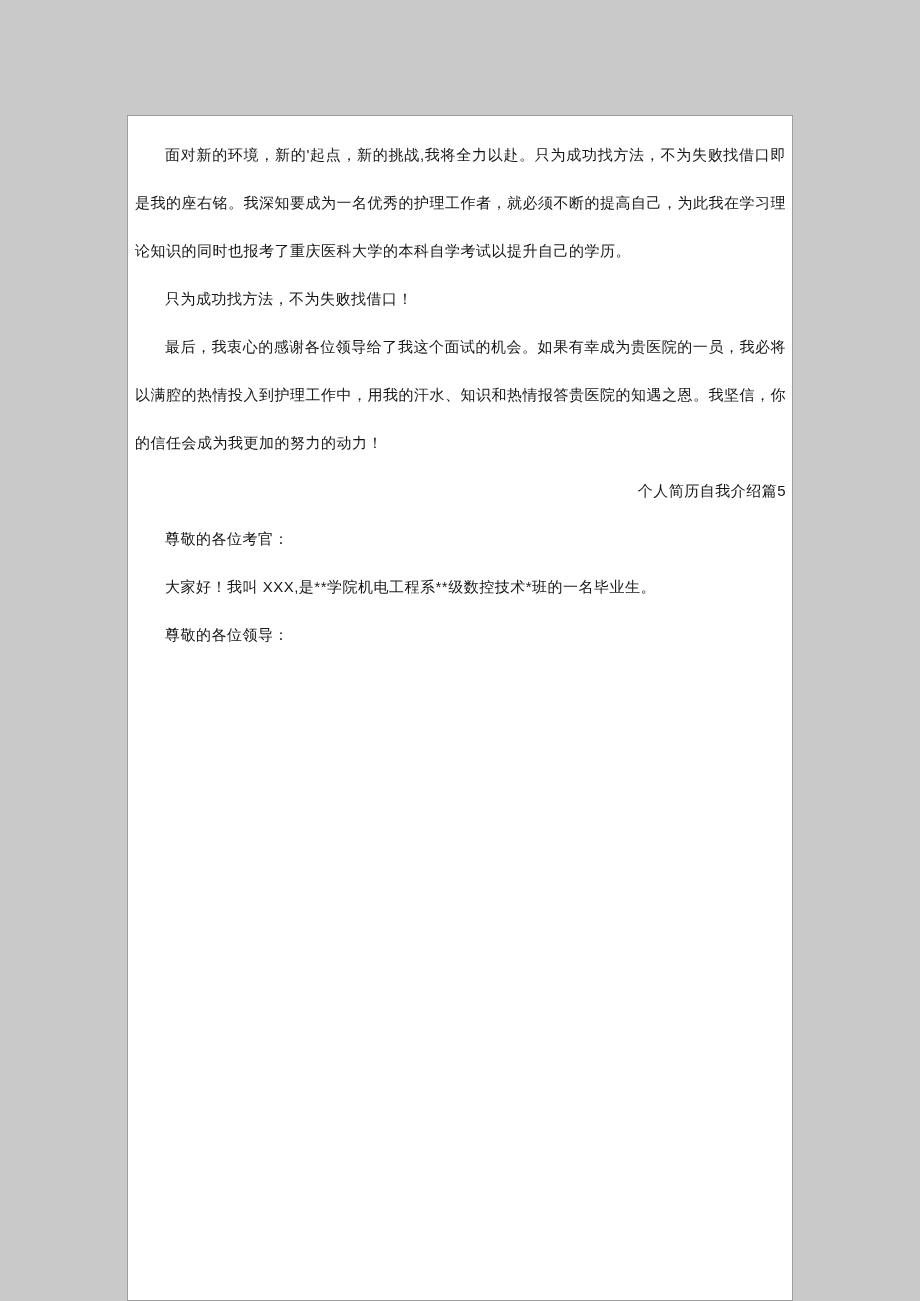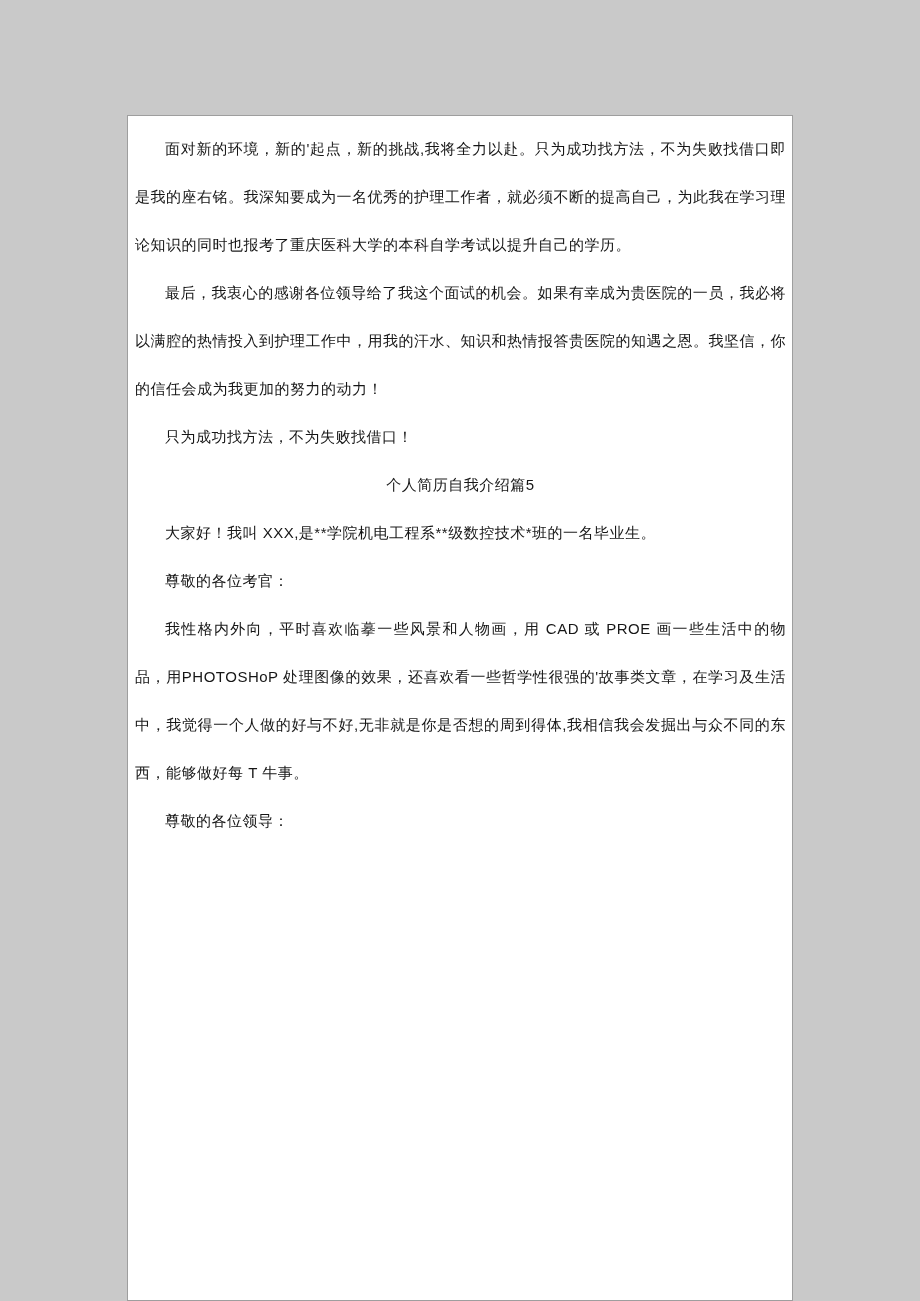--- a/index.html
+++ b/index.html
@@ -16,48 +16,47 @@
   }
   .doc-page {
     position: absolute;
     left: 127px;
     top: 115px;
     width: 666px;
     height: 1186px;
     background: #ffffff;
     border: 1px solid #9e9e9e;
     box-sizing: border-box;
-    padding: 9px 6px 0 7px;
+    padding: 15px 6px 0 7px;
   }
   .doc-body {
     color: #161616;
     font-size: 15px;
     line-height: 48px;
     text-align: justify;
     letter-spacing: 0.5px;
   }
   .para {
     margin: 0;
     text-indent: 2em;
   }
   .heading {
     margin: 0;
     text-indent: 0;
     font-weight: normal;
     font-size: 15px;
-    text-align: center;
+    text-align: right;
   }
 </style>
 </head>
 <body>
 
 <div class="doc-page">
   <div class="doc-body">
     <p class="para">面对新的环境，新的'起点，新的挑战,我将全力以赴。只为成功找方法，不为失败找借口即是我的座右铭。我深知要成为一名优秀的护理工作者，就必须不断的提高自己，为此我在学习理论知识的同时也报考了重庆医科大学的本科自学考试以提升自己的学历。</p>
+    <p class="para">只为成功找方法，不为失败找借口！</p>
     <p class="para">最后，我衷心的感谢各位领导给了我这个面试的机会。如果有幸成为贵医院的一员，我必将以满腔的热情投入到护理工作中，用我的汗水、知识和热情报答贵医院的知遇之恩。我坚信，你的信任会成为我更加的努力的动力！</p>
-    <p class="para">只为成功找方法，不为失败找借口！</p>
     <p class="heading">个人简历自我介绍篇5</p>
+    <p class="para">尊敬的各位考官：</p>
     <p class="para">大家好！我叫 XXX,是**学院机电工程系**级数控技术*班的一名毕业生。</p>
-    <p class="para">尊敬的各位考官：</p>
-    <p class="para">我性格内外向，平时喜欢临摹一些风景和人物画，用 CAD 或 PROE 画一些生活中的物品，用PHOTOSHoP 处理图像的效果，还喜欢看一些哲学性很强的'故事类文章，在学习及生活中，我觉得一个人做的好与不好,无非就是你是否想的周到得体,我相信我会发掘出与众不同的东西，能够做好每 T 牛事。</p>
     <p class="para">尊敬的各位领导：</p>
   </div>
 </div>
 
 </body></html>

